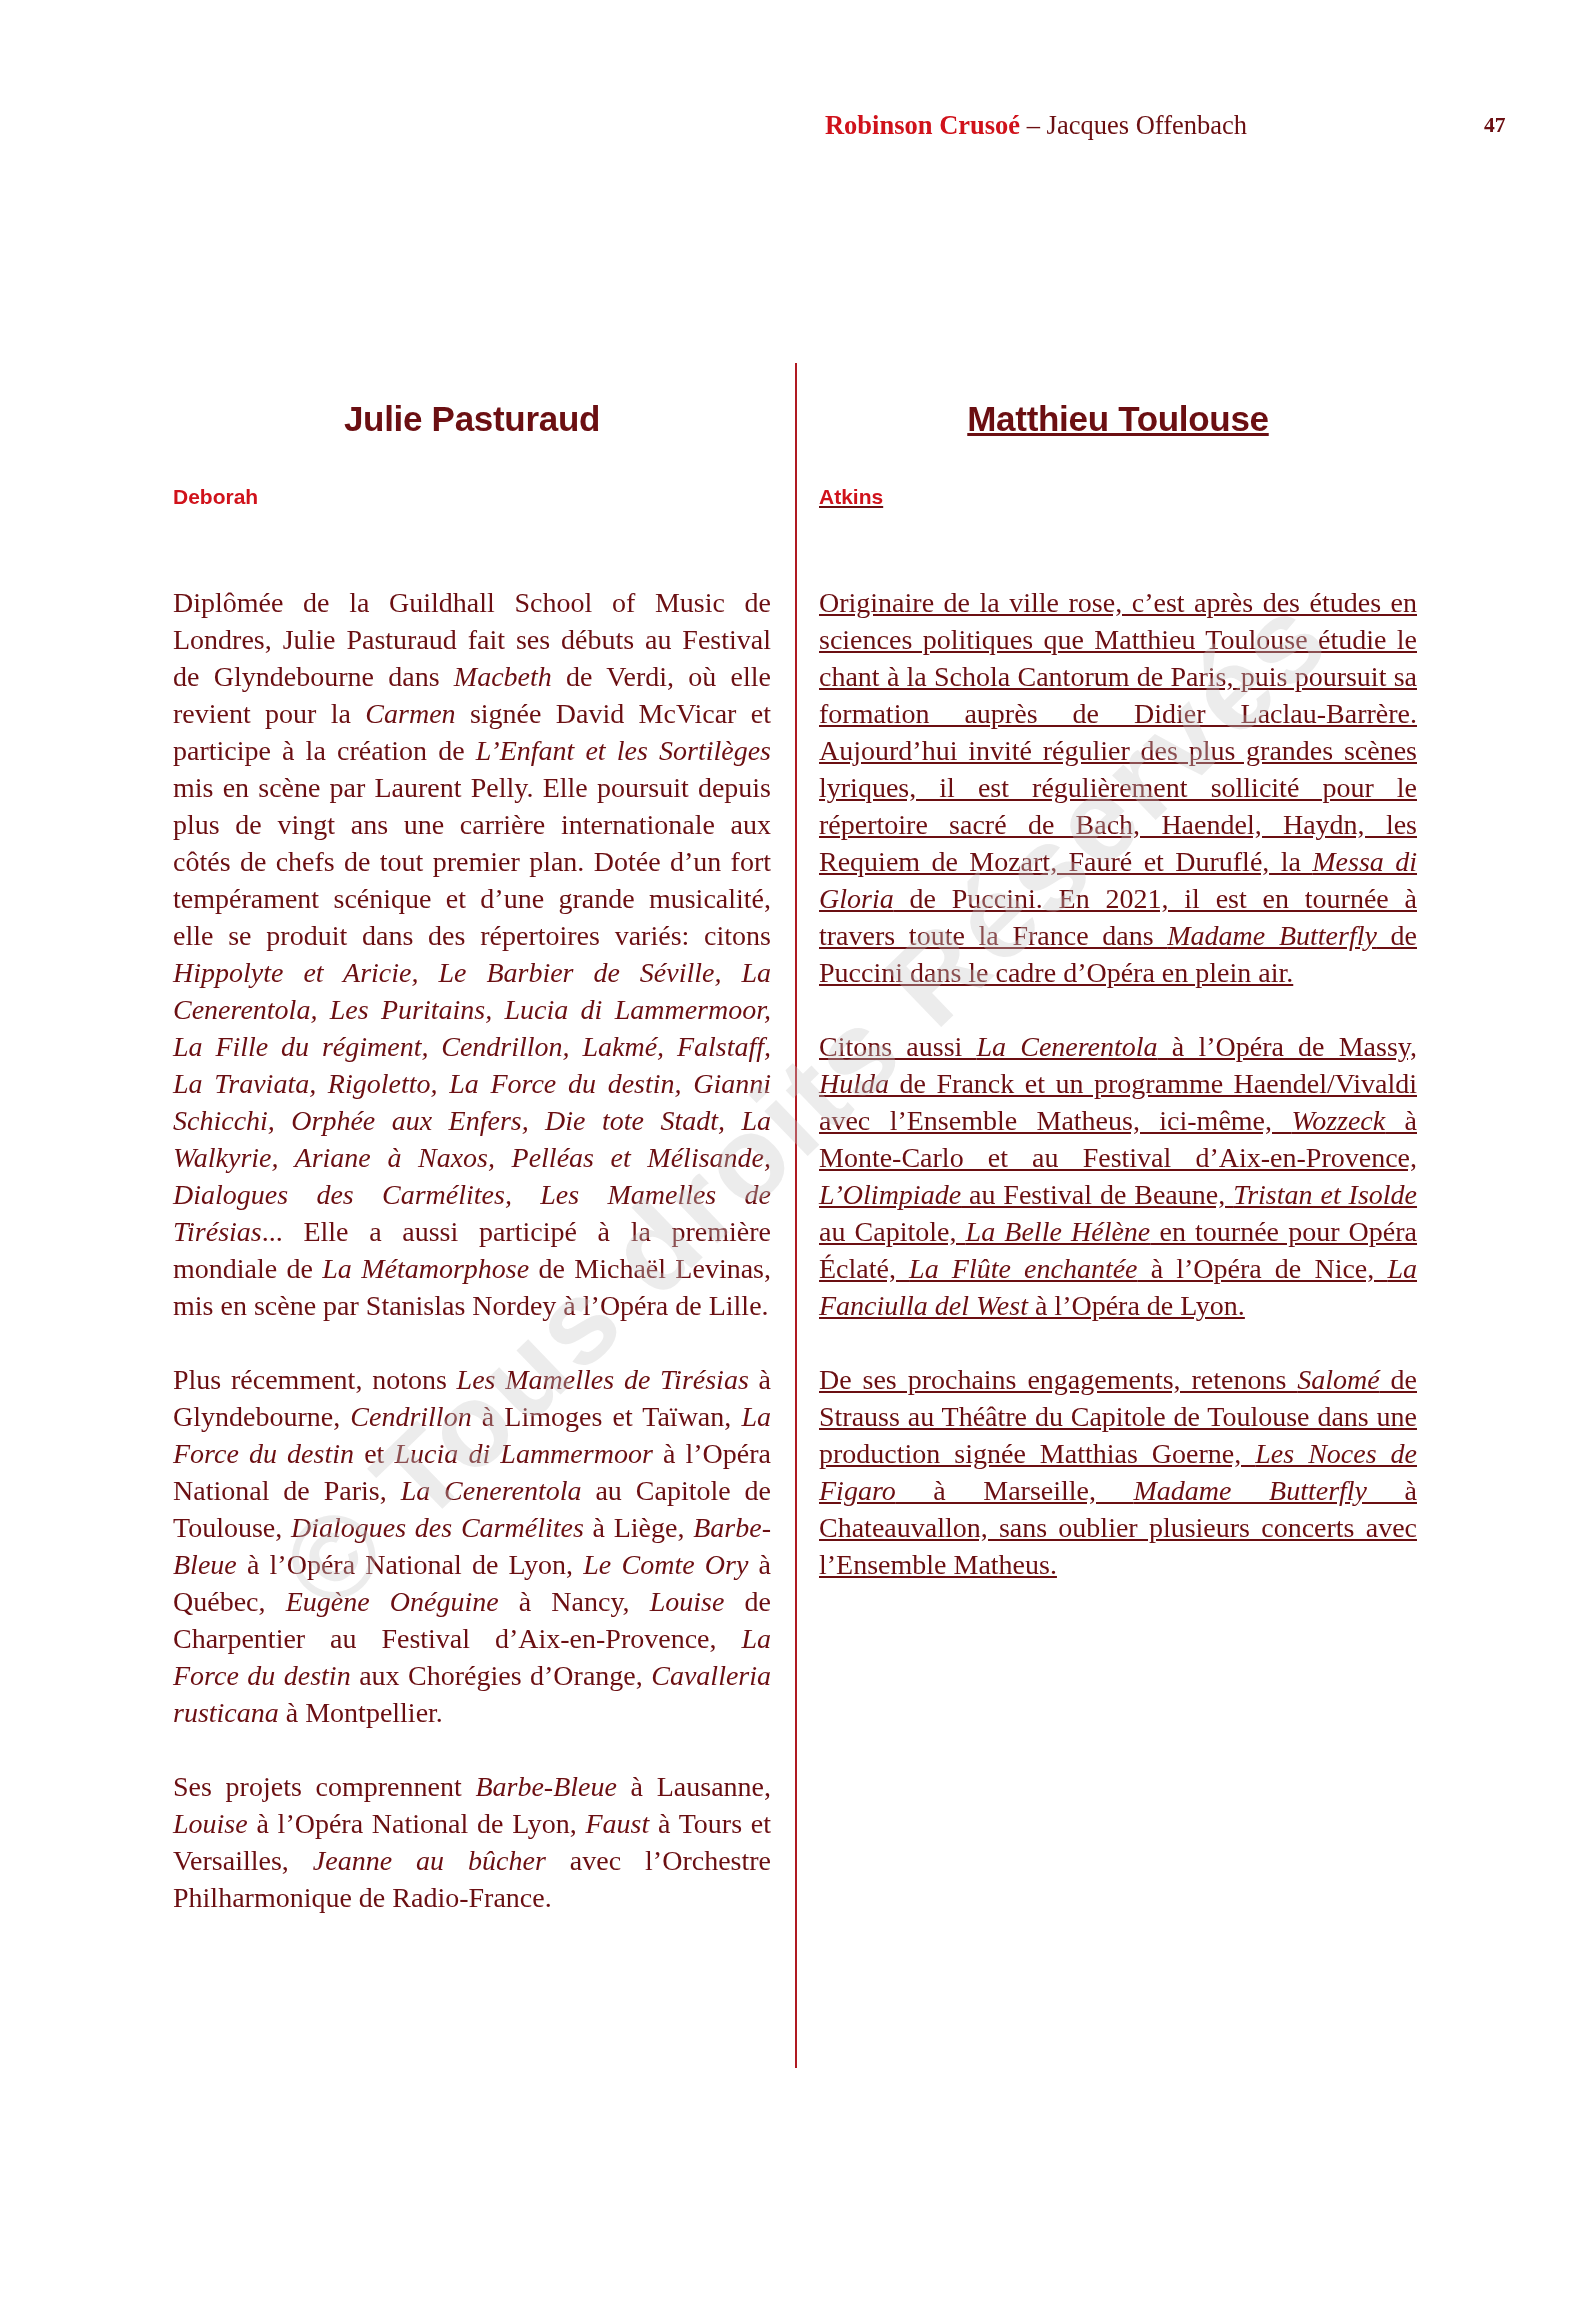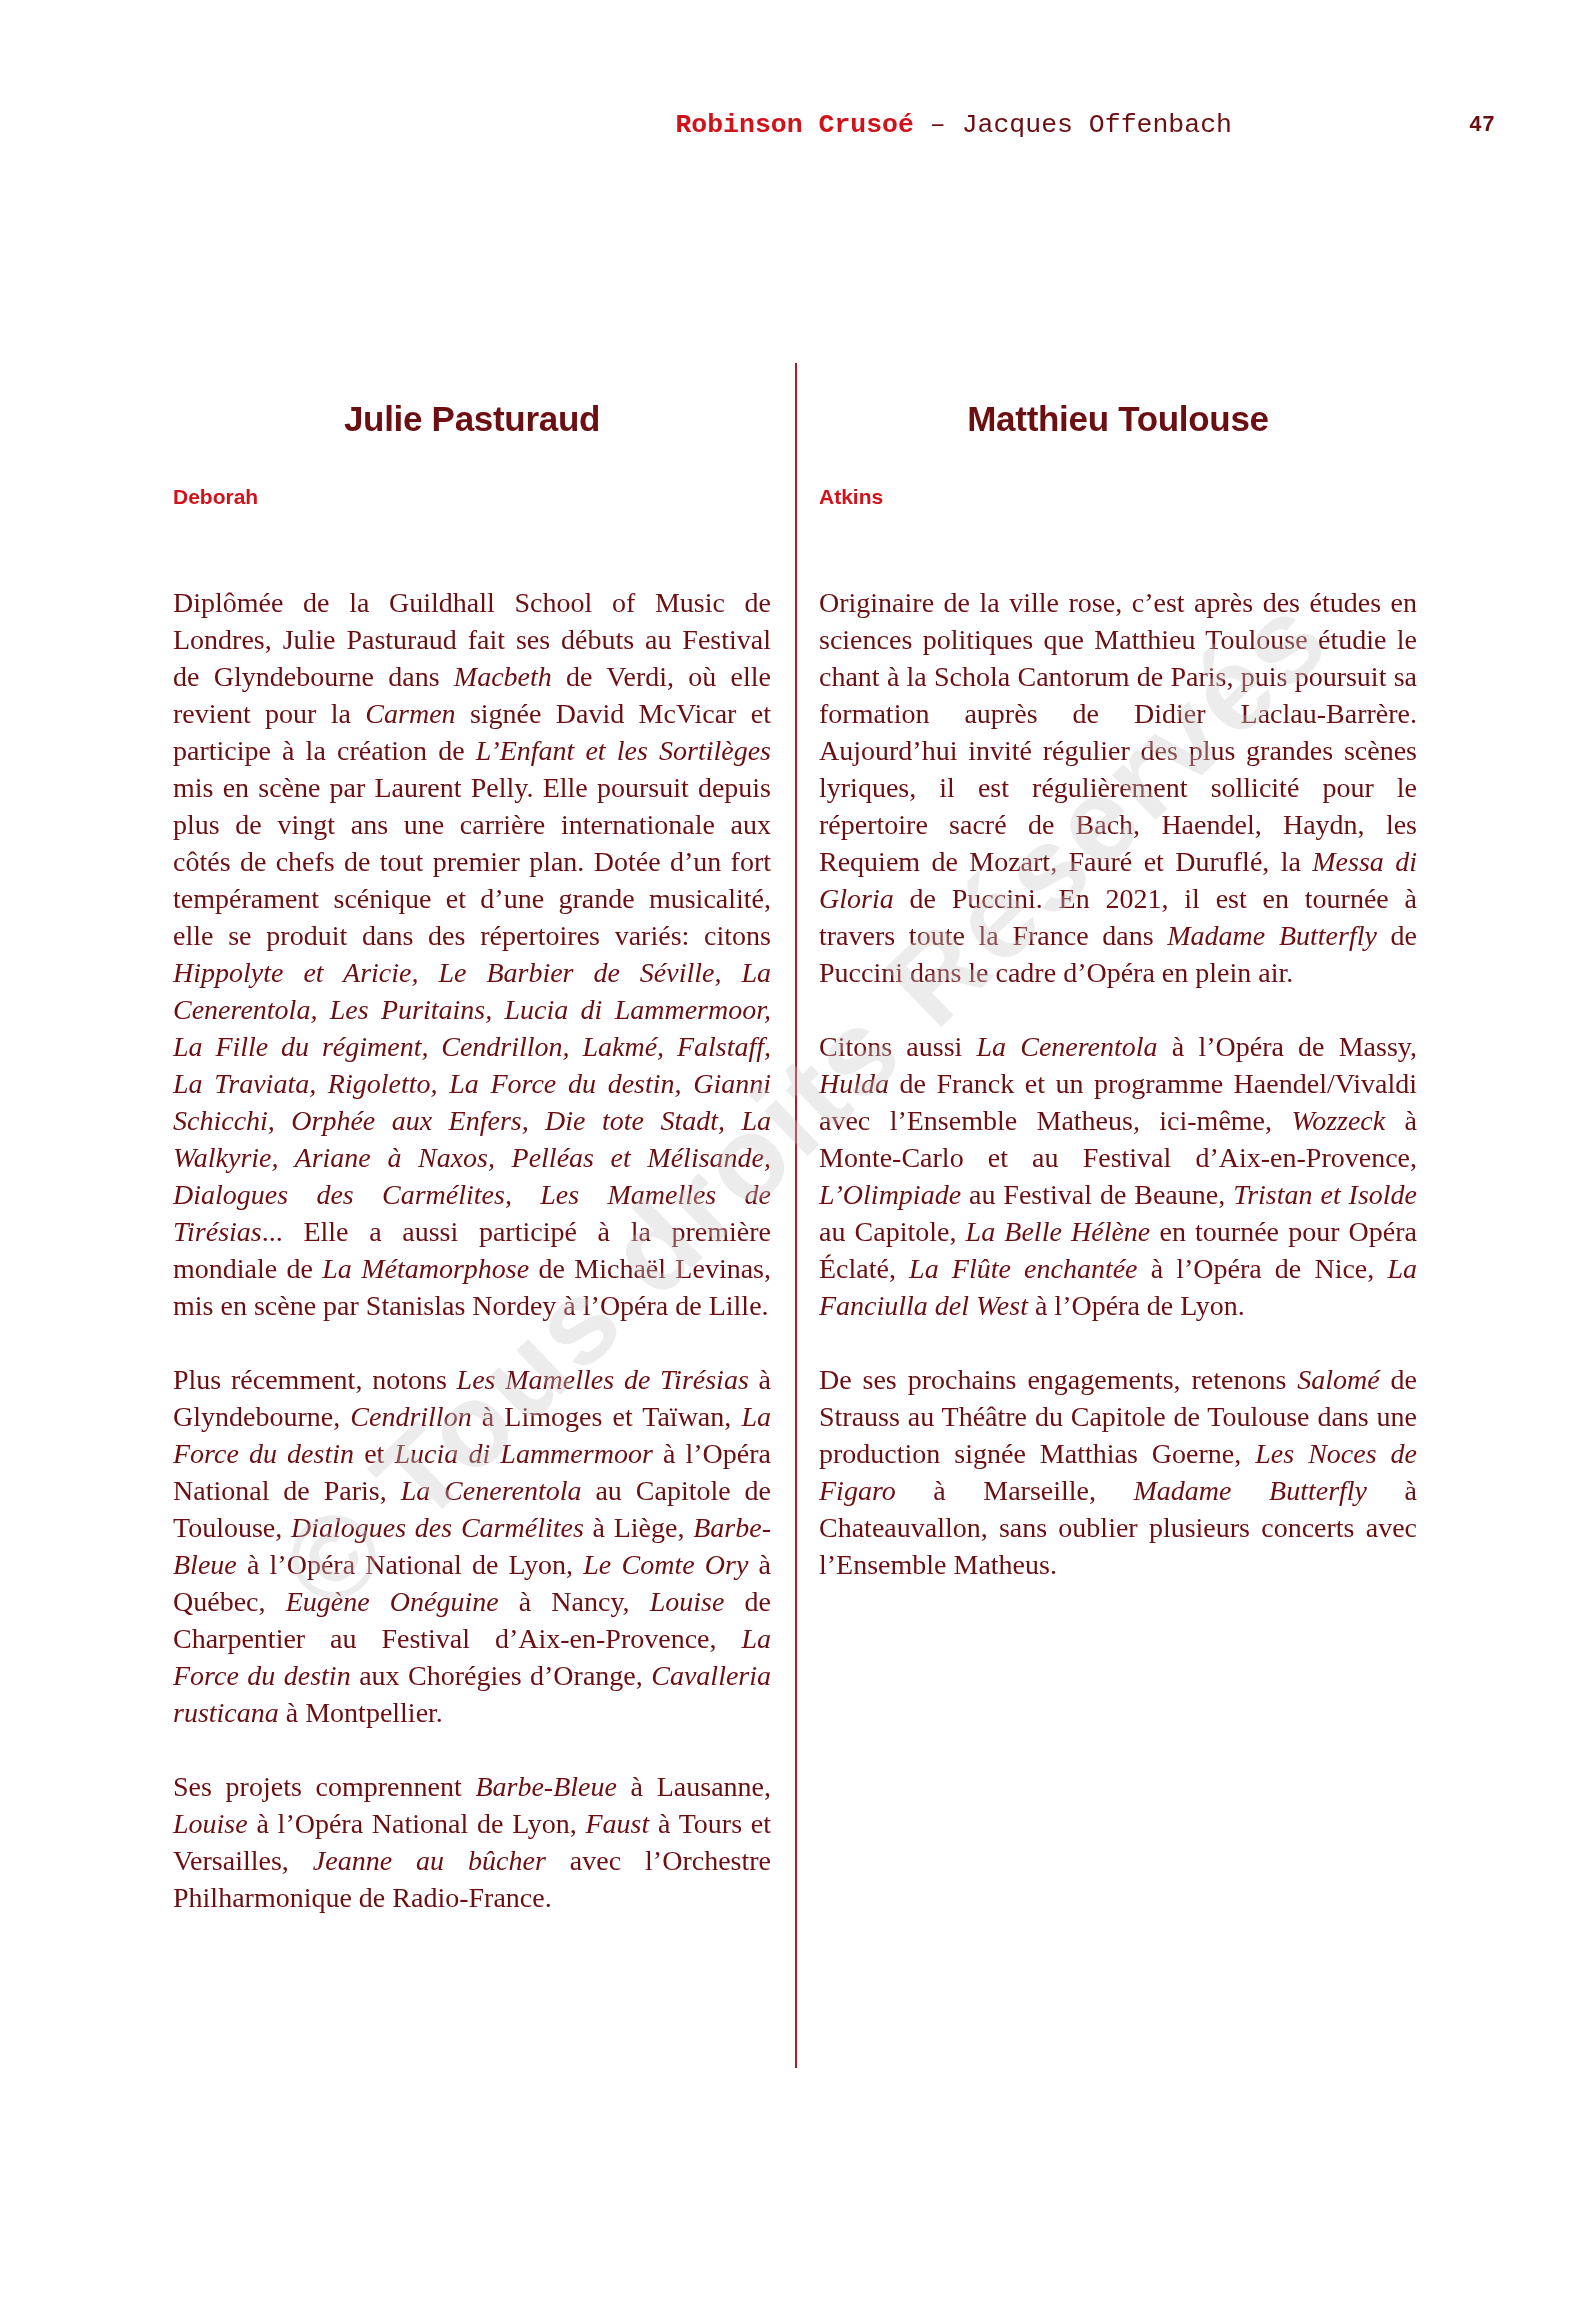--- a/index.html
+++ b/index.html
@@ -10,24 +10,24 @@
     body {
       width: 1592px;
       height: 2315px;
       position: relative;
       overflow: hidden;
       color: #6b0f12;
     }
     .running-header {
       position: absolute;
       top: 106px;
-      left: 0;
+      left: 15px;
       width: 1408px;
       height: 39px;
-      font-family: Liberation Mono, monospace;
+      font-family: Liberation Serif, serif;
       font-size: 26.5px;
       line-height: 39px;
     }
     .running-header .title-block {
       position: absolute;
       right: 176px;
       top: 0;
       white-space: nowrap;
     }
     .running-header .work {
@@ -53,21 +53,21 @@
       width: 2px;
       height: 1705px;
       background: #b01a22;
     }
     .column {
       position: absolute;
       top: 397px;
       width: 598px;
     }
     .column.left { left: 173px; }
-    .column.right { left: 819px; }
+    .column.right { left: 819px; text-decoration: underline; }
     .artist-name {
       font-family: "Liberation Sans", "DejaVu Sans", sans-serif;
       font-weight: bold;
       font-size: 35px;
       line-height: 43px;
       color: #6b0f12;
       margin: 0;
       letter-spacing: -0.3px;
       text-align: center;
     }

